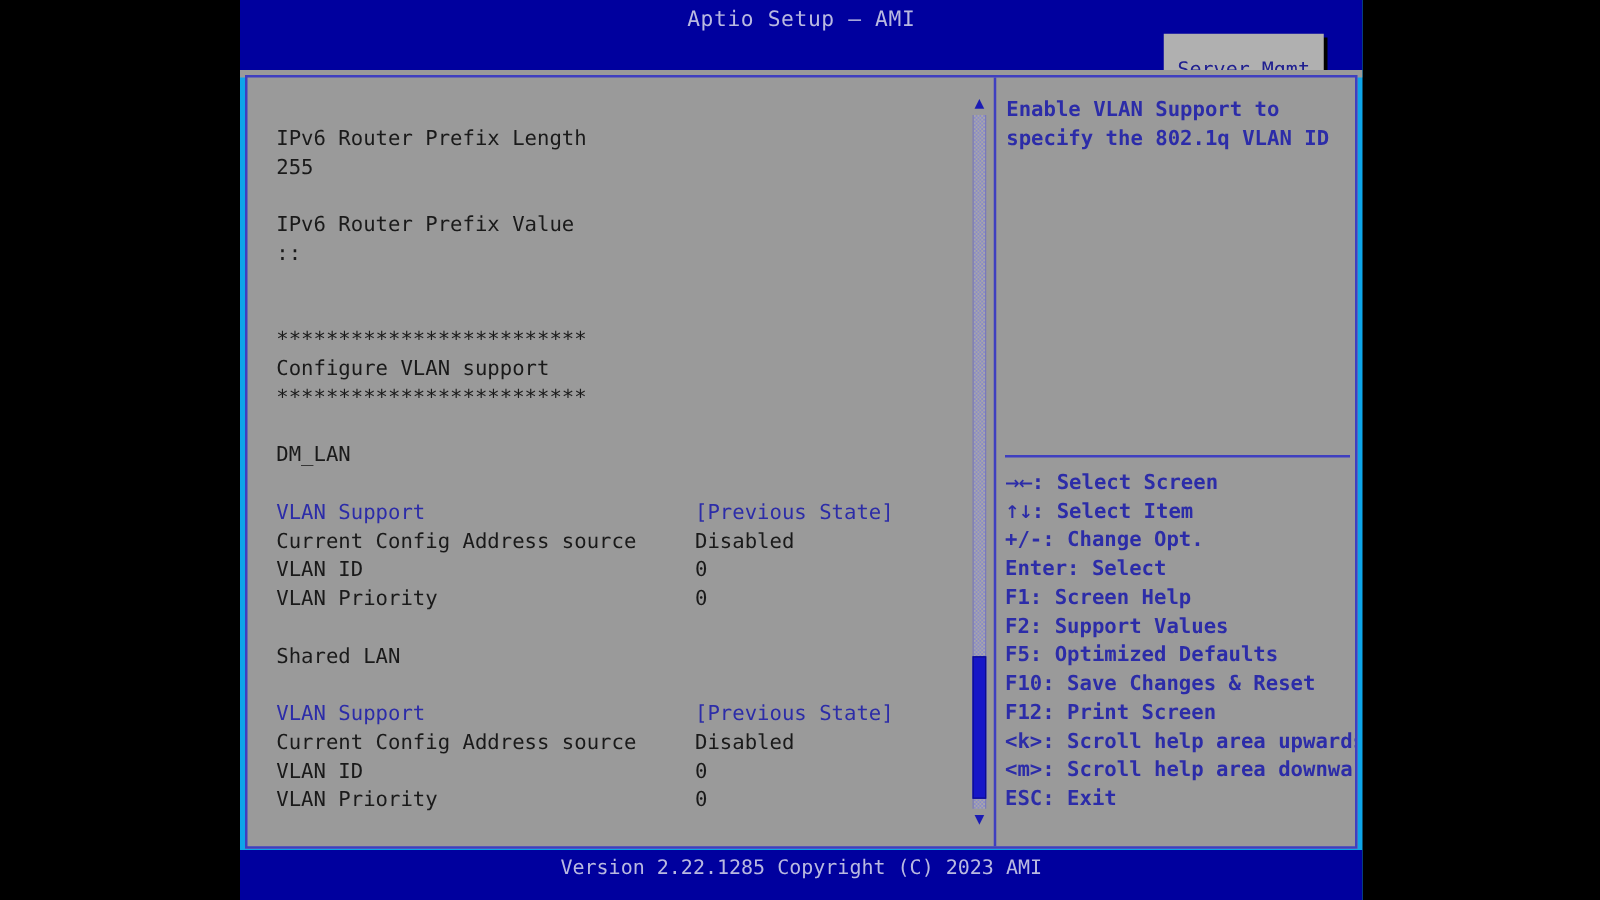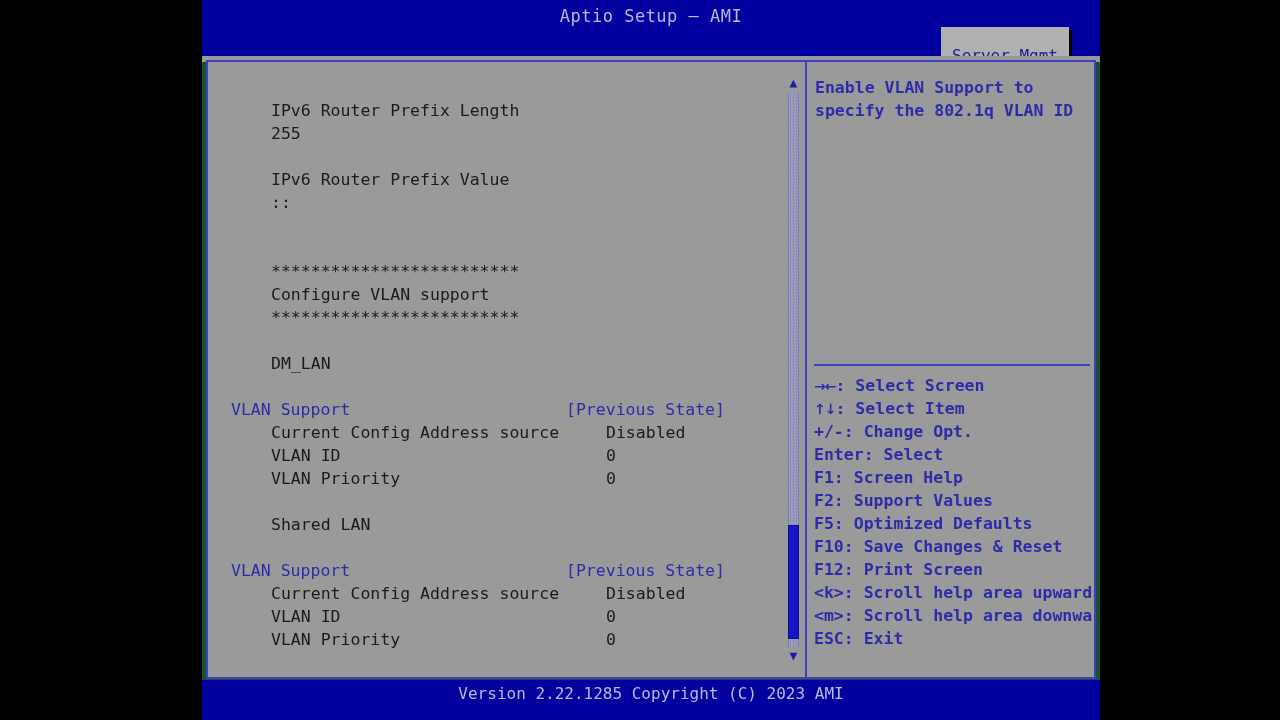--- a/index.html
+++ b/index.html
@@ -18,25 +18,25 @@
   #screen {
     position: relative;
     width: 1280px;
     height: 720px;
     background: #000000;
   }
 
   
   #bios {
     position: absolute;
-    left: 202px;
+    left: 192px;
     top: 0px;
     width: 898px;
     height: 720px;
-    background: #14532d;
+    background: #0ea5e9;
     overflow: hidden;
   }
 
   
   #titlebar {
     position: absolute;
     left: 0;
     top: 0;
     width: 898px;
     height: 36px;
@@ -129,21 +129,21 @@
   .label {
     position: absolute;
     left: 23px;
     white-space: pre;
   }
   .value {
     position: absolute;
     left: 358px;
     white-space: pre;
   }
-  .c-black { color: #1a1a1a; margin-left: 40px; }
+  .c-black { color: #1a1a1a; }
   .c-blue  { color: #2c2ca8; }
 
   
   #scrollbar {
     position: absolute;
     left: 578px;
     top: 14px;
     width: 15px;
     height: 587px;
   }

